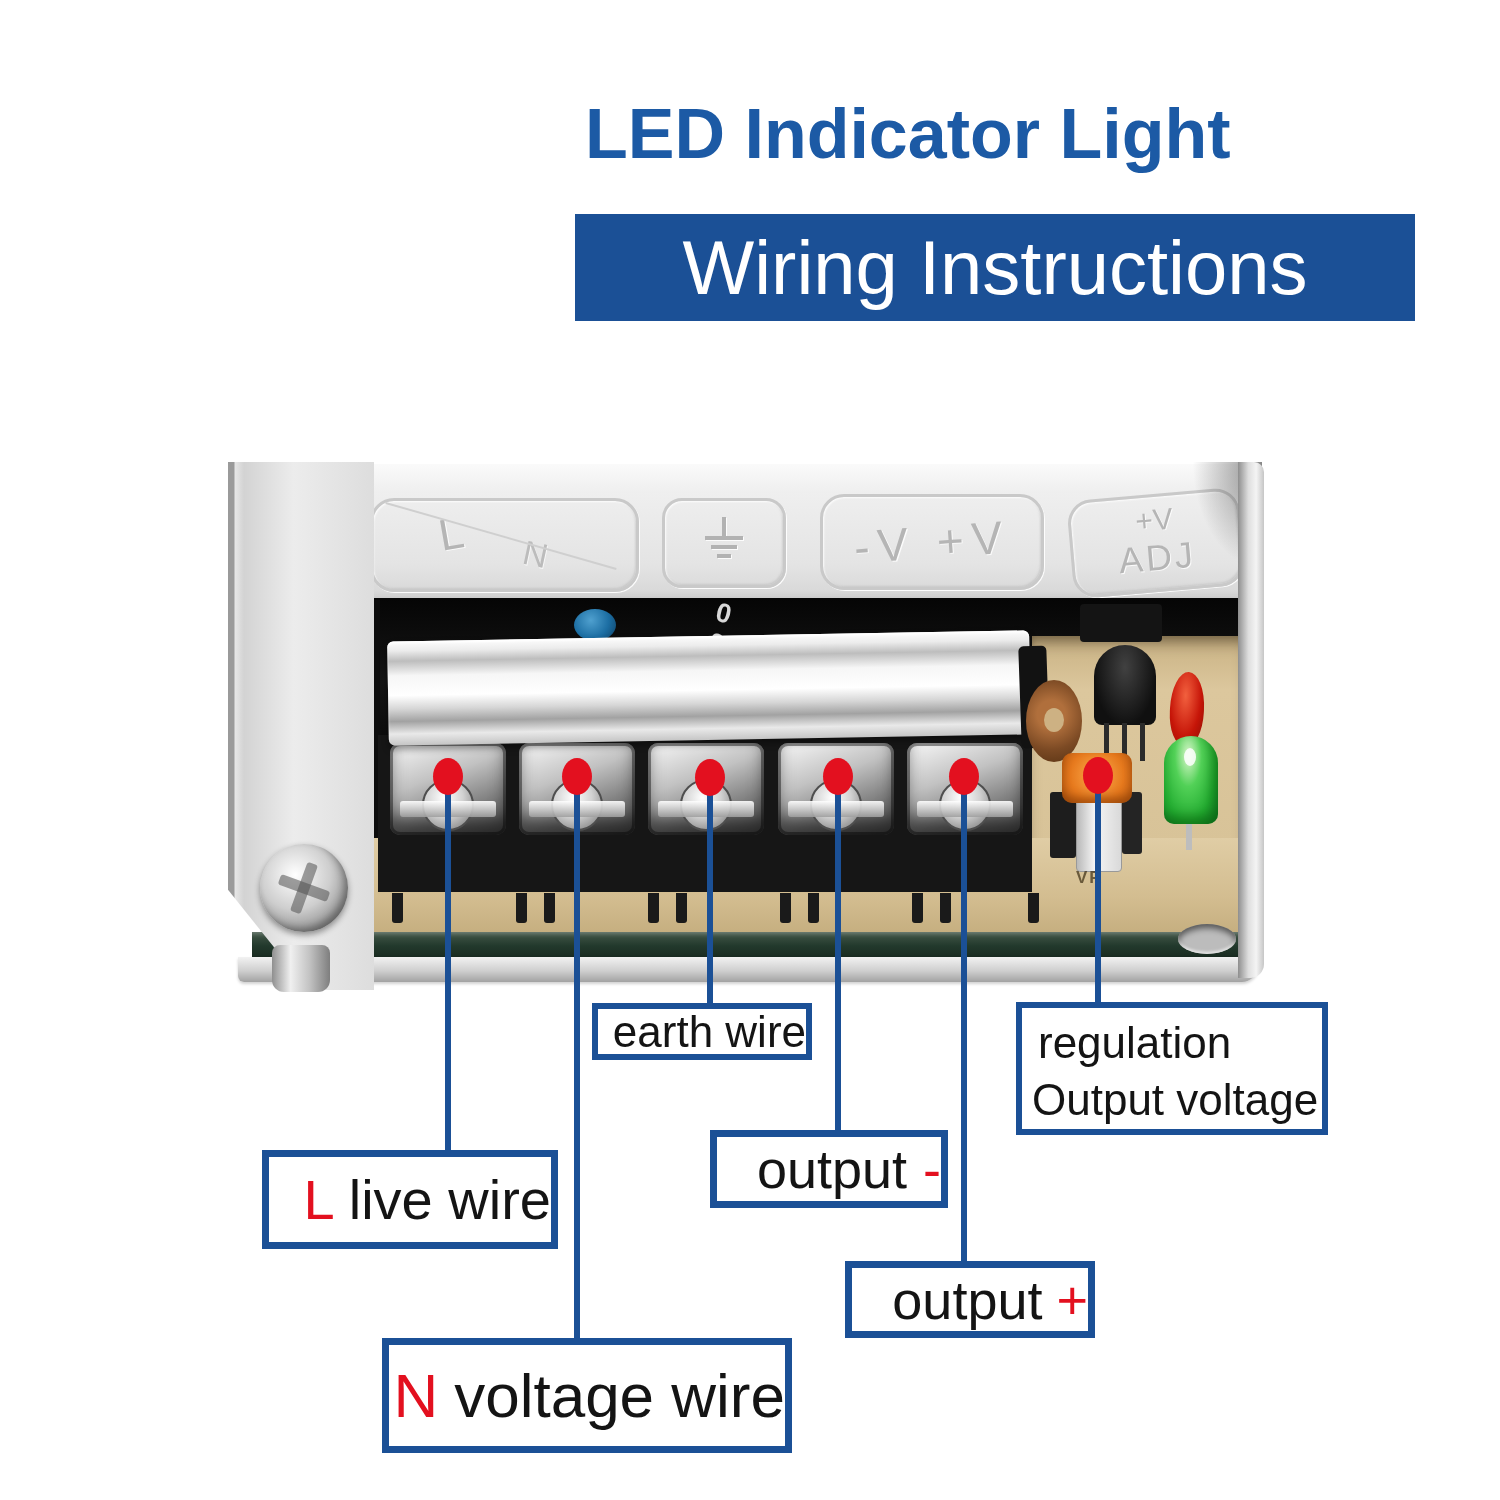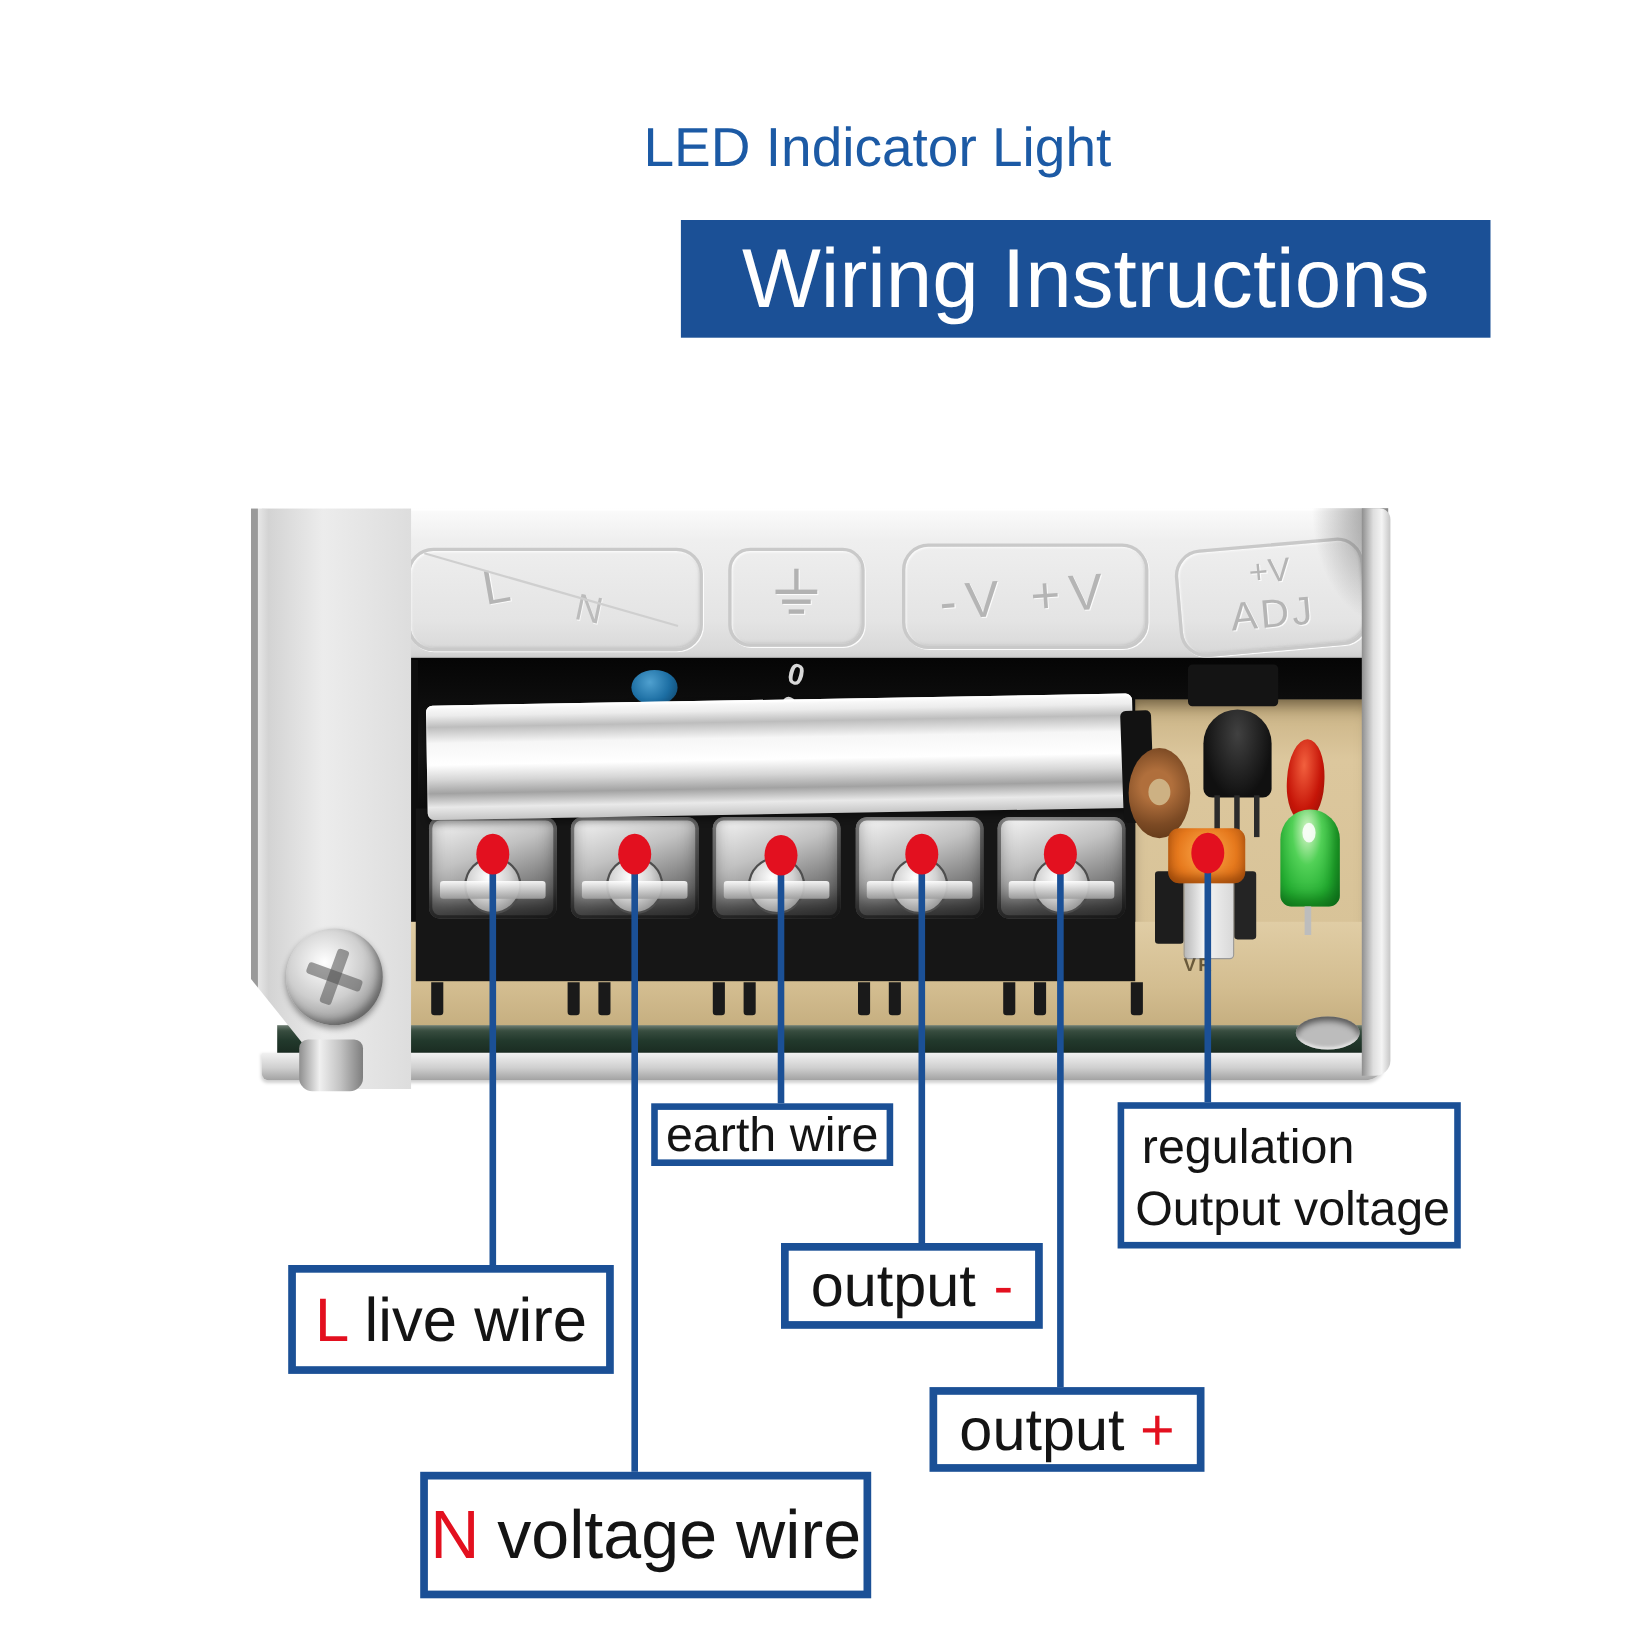--- a/index.html
+++ b/index.html
@@ -4,24 +4,24 @@
 <style>
   html,body{margin:0;padding:0;background:#fff;}
   #canvas{position:relative;width:1500px;height:1500px;background:#ffffff;overflow:hidden;
           font-family:"Liberation Sans", sans-serif;}
   .abs{position:absolute;}
 
   
   .step-box{left:207px;top:38px;width:284px;height:280px;border:18px solid #1B5096;
             background:#fff;display:flex;align-items:center;justify-content:center;box-sizing:border-box;}
   .step-num{font-size:198px;color:#1B5096;font-weight:400;letter-spacing:2px;transform:scaleX(.95);line-height:1;}
-  .title{left:585px;top:92px;width:800px;height:84px;font-size:50px;font-weight:400;color:#1C5AA5;
+  .title{left:585px;top:92px;width:800px;height:84px;font-size:70px;font-weight:700;color:#1C5AA5;
          display:flex;align-items:center;white-space:nowrap;}
-  .banner{left:575px;top:200px;width:736px;height:107px;background:#1B5096;color:#fff;
-          display:flex;align-items:center;justify-content:center;font-size:76px;font-weight:400;white-space:nowrap;margin-left:44px;}
+  .banner{left:575px;top:214px;width:840px;height:107px;background:#1B5096;color:#fff;
+          display:flex;align-items:center;justify-content:center;font-size:76px;font-weight:400;white-space:nowrap;}
 
   
   .strip{left:238px;top:462px;width:1024px;height:146px;
          background:linear-gradient(180deg,#fbfbfb 0%,#efefef 20%,#e4e4e4 70%,#d2d2d2 100%);
          box-shadow:inset 0 -10px 12px -6px rgba(40,40,40,.45), inset 0 2px 0 #fff;}
   .emboss{position:absolute;border:3px solid #c9c9c9;border-radius:24px;
           box-shadow:1px 1px 0 rgba(255,255,255,.9), inset 1px 1px 2px rgba(255,255,255,.9), inset -1px -1px 2px rgba(160,160,160,.35);
           color:#b5b5b5;text-shadow:1px 1px 0 rgba(255,255,255,.85);}
   .corner-shadow{left:1190px;top:462px;width:72px;height:110px;
          background:radial-gradient(ellipse at 100% 0%,rgba(45,45,45,.55),rgba(45,45,45,0) 68%);}
@@ -106,21 +106,21 @@
                box-shadow:1px 1px 0 rgba(255,255,255,.85);}
   .e-stem{top:0;width:4px;height:20px;}
   .e-b1{top:19px;width:38px;height:4px;}
   .e-b2{top:28px;width:26px;height:4px;}
   .e-b3{top:37px;width:14px;height:4px;}
 
   
   .cline{position:absolute;width:6px;background:#1B5096;}
   .dot{position:absolute;width:30px;height:37px;border-radius:50%;background:#E3101F;}
   .callout{position:absolute;background:#fff;border:6px solid #1B5096;box-sizing:border-box;
-           display:flex;align-items:center;justify-content:center;color:#141414;white-space:nowrap;}
+           display:flex;align-items:center;justify-content:flex-end;color:#141414;white-space:nowrap;}
   .callout .red{color:#E3101F;}
   .co-earth{left:592px;top:1003px;width:220px;height:57px;font-size:44px;}
   .co-reg{left:1016px;top:1002px;width:312px;height:133px;font-size:44px;line-height:57px;
           justify-content:flex-start;padding-left:10px;display:block;padding-top:6px;}
   .co-min{left:710px;top:1130px;width:238px;height:78px;font-size:54px;gap:16px;border-width:7px;}
   .co-live{left:262px;top:1150px;width:296px;height:99px;font-size:56px;gap:14px;border-width:7px;}
   .co-plus{left:845px;top:1261px;width:250px;height:77px;font-size:54px;gap:14px;border-width:7px;}
   .co-naught{left:382px;top:1338px;width:410px;height:115px;font-size:62px;gap:16px;border-width:7px;}
 </style>
 </head>

